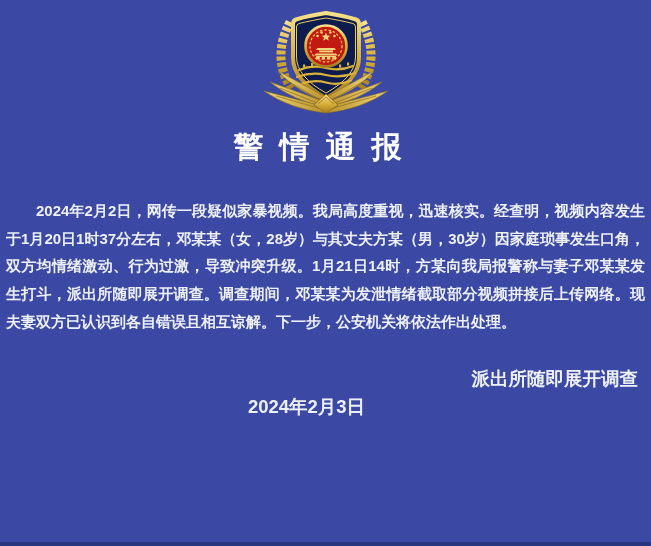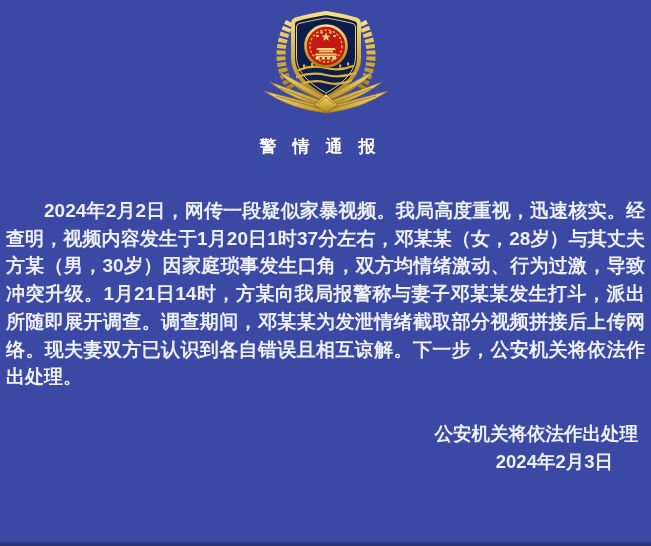--- a/index.html
+++ b/index.html
@@ -17,50 +17,50 @@
     color: #f1f2f8;
   }
   .badge-wrap {
     margin-top: 8px;
     display: flex;
     justify-content: center;
   }
   .title {
     margin: 10px 16px 0 0;
     text-align: center;
-    font-size: 17px;
+    font-size: 30px;
     line-height: 34px;
     font-weight: 700;
     letter-spacing: 16px;
     text-indent: 16px;
     color: #ffffff;
   }
   .body-text {
     margin-top: 33px;
     padding: 0 6px;
-    font-size: 19px;
+    font-size: 15px;
     line-height: 27.7px;
     font-weight: 700;
     text-align: justify;
     color: #eef0f8;
   }
   .body-text p {
     margin: 0;
     text-indent: 2em;
   }
   .signature {
     margin-top: 29px;
     font-size: 18.5px;
     line-height: 28px;
     font-weight: 700;
     text-align: right;
     color: #eef0f8;
   }
   .sig-org  { padding-right: 13px; }
-  .sig-date { padding-right: 38px; }
+  .sig-date { padding-right: 38px; text-align: center; }
   .bottom-edge {
     position: absolute;
     left: 0;
     bottom: 0;
     width: 100%;
     height: 4px;
     background: rgba(18, 26, 78, 0.45);
   }
 </style>
 </head>
@@ -145,18 +145,18 @@
     </svg>
   </div>
 
   <h1 class="title">警情通报</h1>
 
   <div class="body-text">
     <p>2024年2月2日，网传一段疑似家暴视频。我局高度重视，迅速核实。经查明，视频内容发生于1月20日1时37分左右，邓某某（女，28岁）与其丈夫方某（男，30岁）因家庭琐事发生口角，双方均情绪激动、行为过激，导致冲突升级。1月21日14时，方某向我局报警称与妻子邓某某发生打斗，派出所随即展开调查。调查期间，邓某某为发泄情绪截取部分视频拼接后上传网络。现夫妻双方已认识到各自错误且相互谅解。下一步，公安机关将依法作出处理。</p>
   </div>
 
   <div class="signature">
-    <div class="sig-org">公安机关将依法作出处理</div>
+    <div class="sig-org">派出所随即展开调查</div>
     <div class="sig-date">2024年2月3日</div>
   </div>
 
   <div class="bottom-edge"></div>
 </div>
 
 </body></html>

